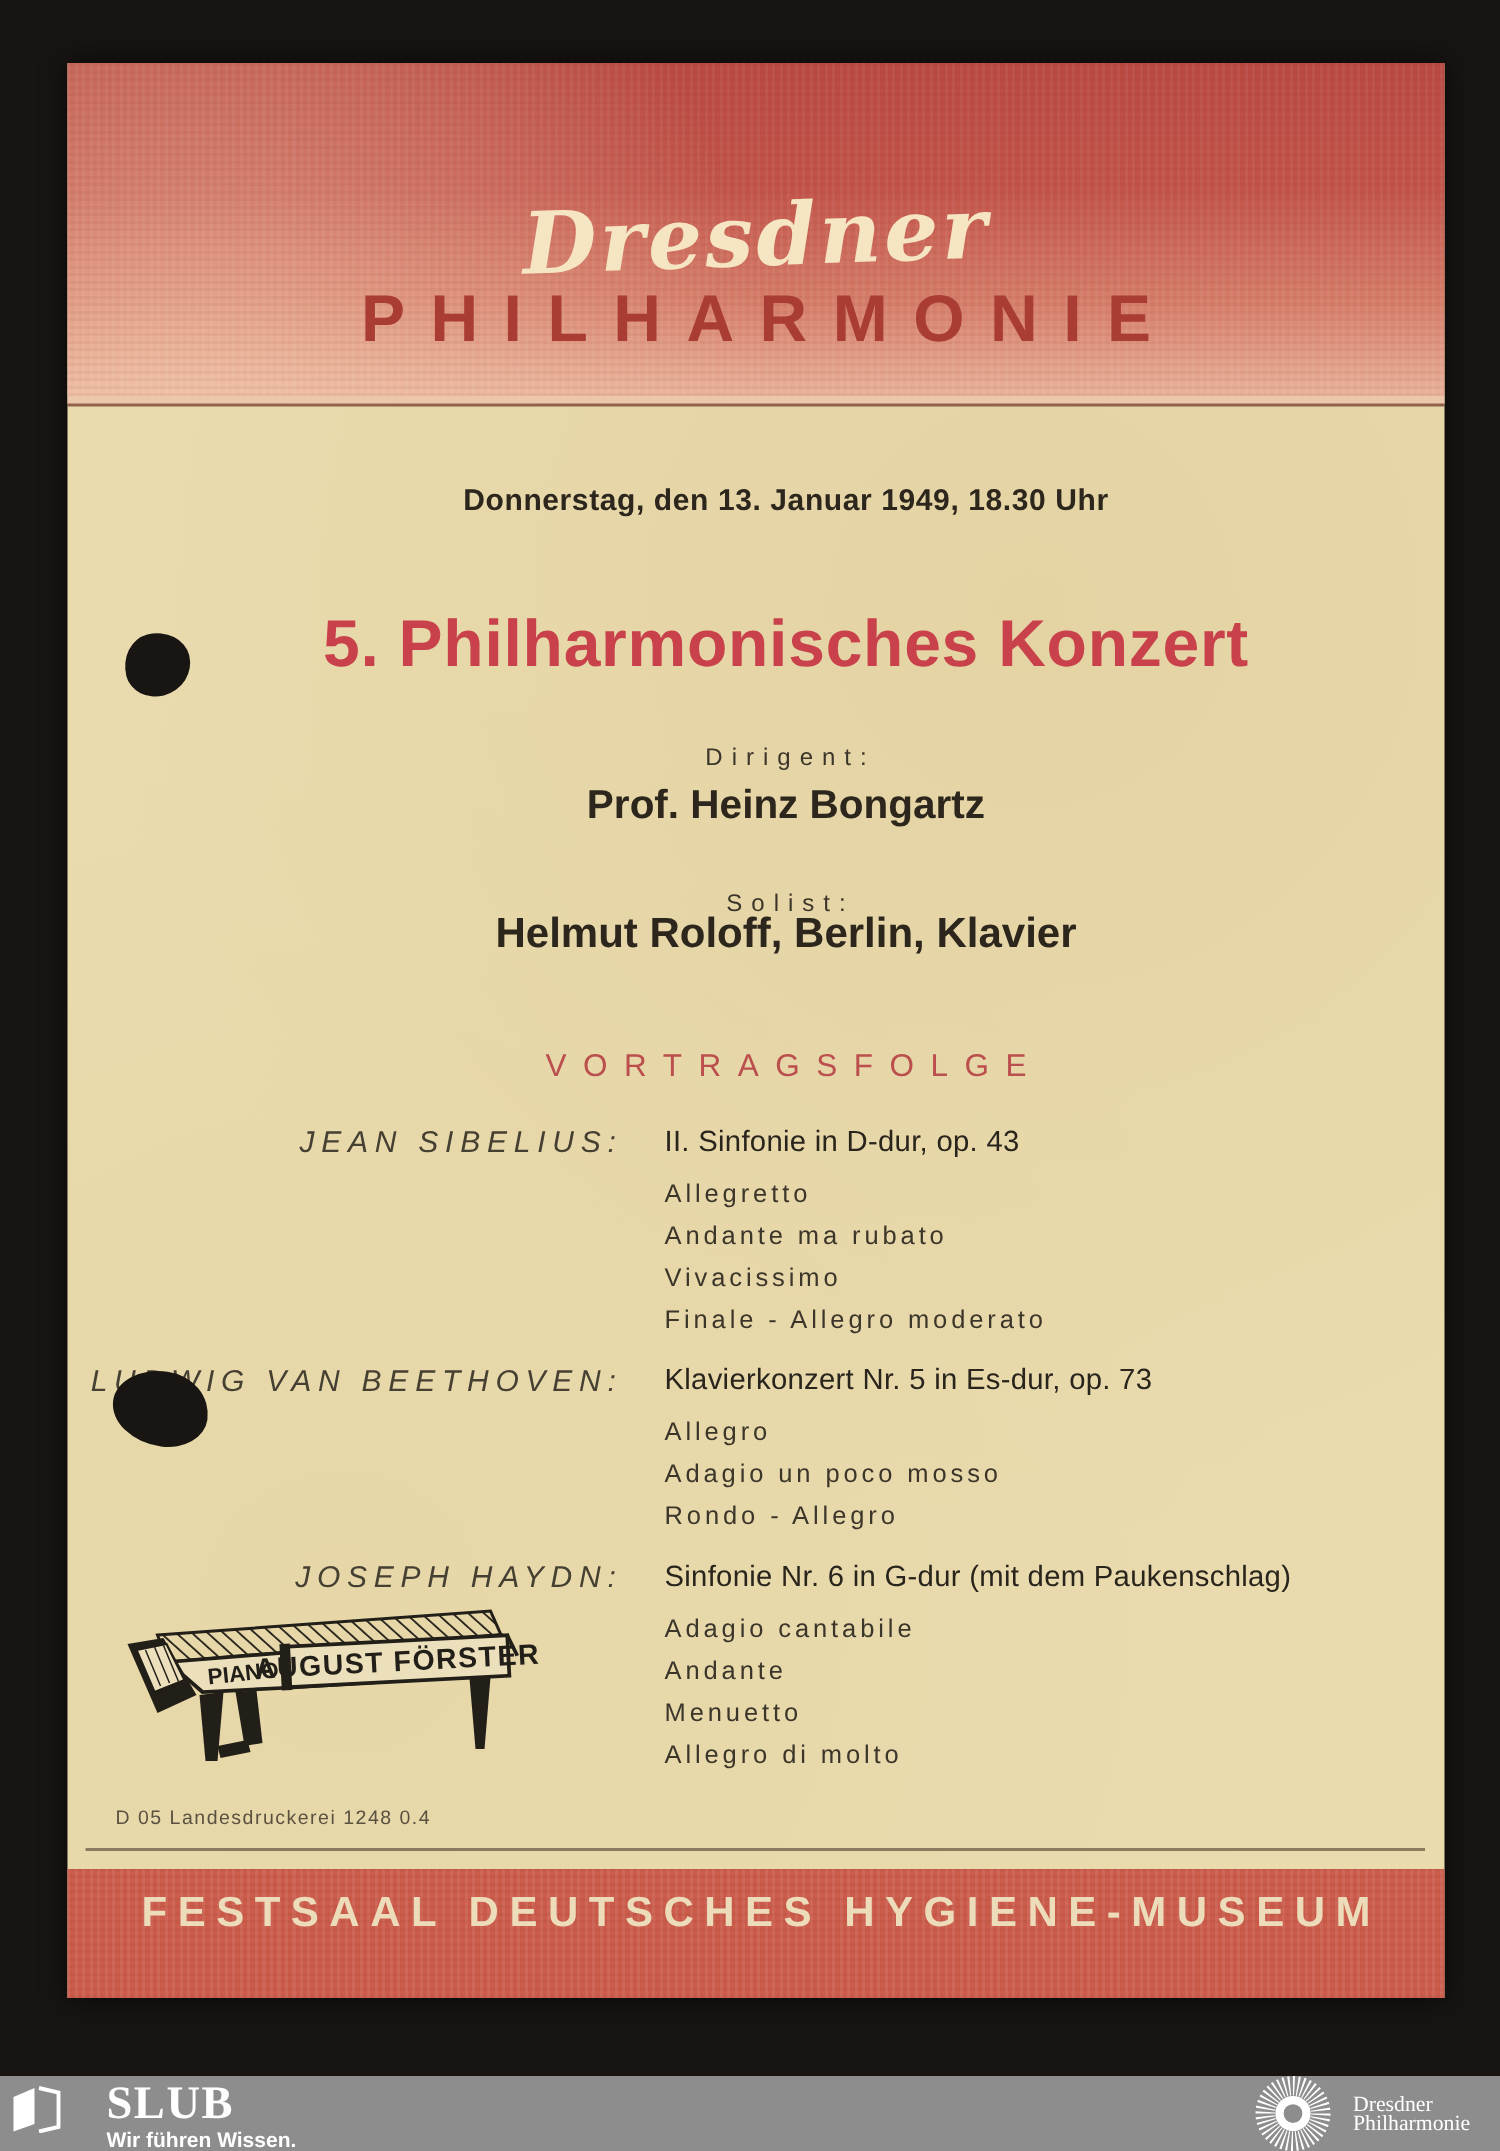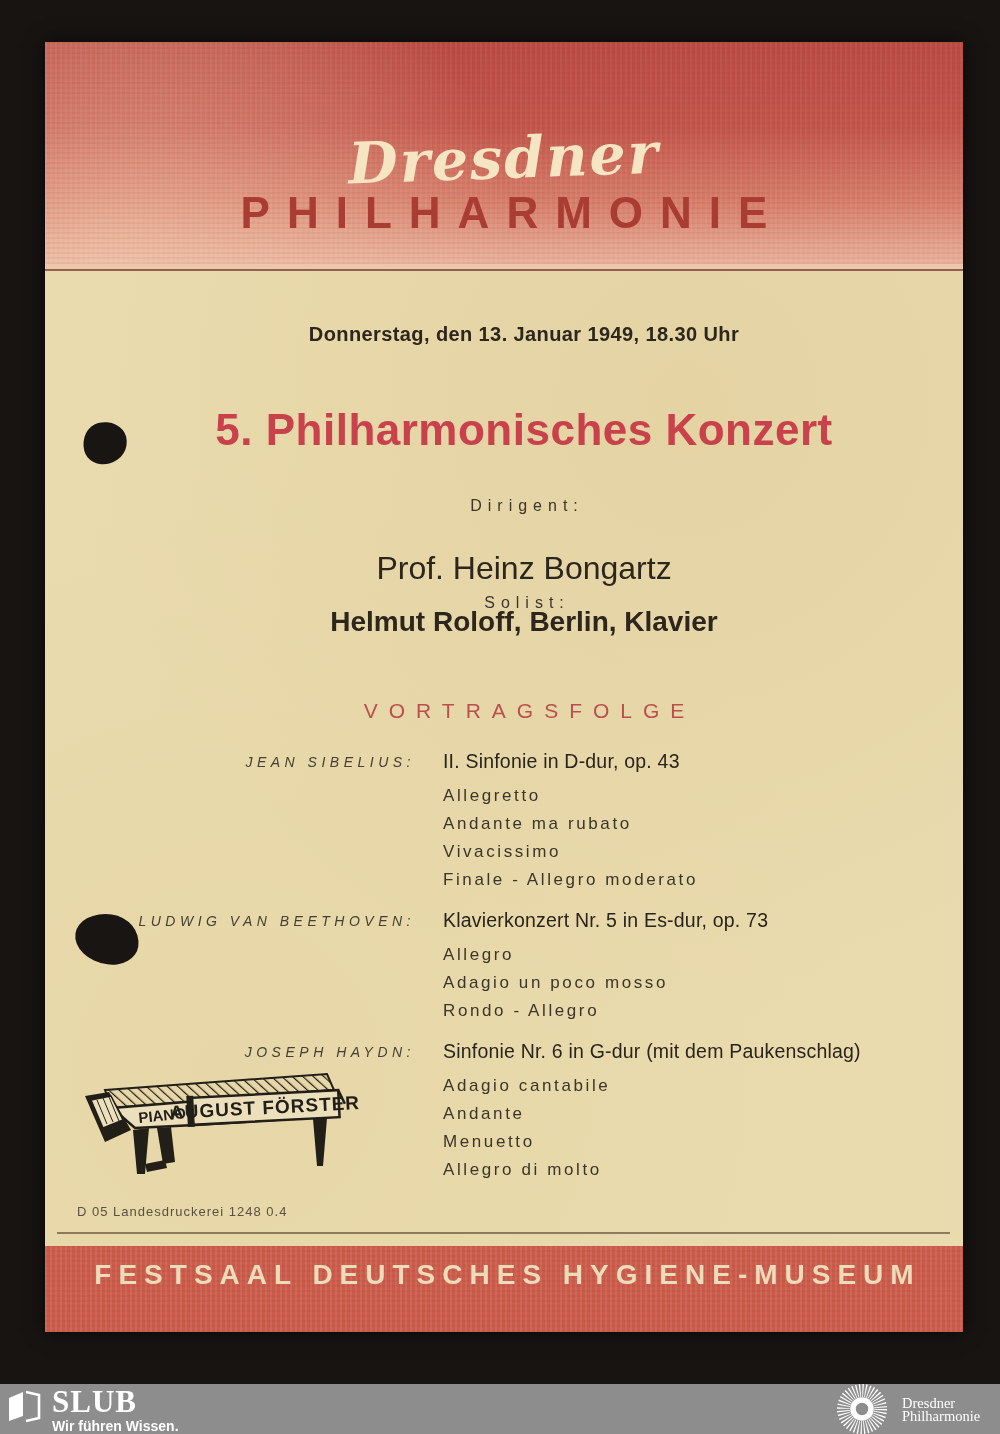--- a/index.html
+++ b/index.html
@@ -38,30 +38,30 @@
     position:absolute;left:0;top:146px;width:100%;text-align:center;
     font-size:44px;font-weight:700;color:#a93c33;
     letter-spacing:17px;text-indent:17px;
   }
   
   .c{position:absolute;left:0;width:100%;text-align:center;color:#2c261d;margin-left:20px;}
   .date-line{top:281px;font-size:20px;font-weight:700;letter-spacing:.4px;}
   .concert-title{top:363px;font-size:44px;font-weight:700;color:#c8414b;letter-spacing:.5px;}
   .role-label{font-size:16px;letter-spacing:6px;text-indent:6px;color:#3c352a;}
   .dirigent-label{top:455px;}
-  .dirigent-name{top:508px;font-size:32px;font-weight:400;}
+  .dirigent-name{top:479px;font-size:27px;font-weight:700;}
   .solist-label{top:552px;}
   .solist-name{top:564px;font-size:28px;font-weight:700;}
   .vf-heading{top:657px;font-size:21px;font-weight:500;letter-spacing:11px;text-indent:11px;color:#bb4f4e;}
   
   .program{position:absolute;left:0;top:706px;width:880px;}
   .prog-group{display:flex;align-items:flex-start;margin-bottom:13px;}
   .composer{
     width:370px;flex:0 0 370px;text-align:right;
-    font-size:14px;font-style:italic;letter-spacing:4.5px;color:#464033;
+    font-size:20px;font-style:italic;letter-spacing:4.5px;color:#464033;
     padding-top:3px;line-height:22px;
   }
   .work-col{margin-left:28px;}
   .work-title{font-size:19.5px;font-weight:400;color:#29241c;line-height:26px;letter-spacing:.2px;}
   .movements{list-style:none;margin:8px 0 0 0;padding:0;}
   .movements li{font-size:17px;color:#3b352a;letter-spacing:2.6px;line-height:28px;}
   
   .piano-ad{position:absolute;left:30px;top:1028px;width:290px;height:118px;}
   
   .print-mark{position:absolute;left:32px;top:1162px;font-size:13px;letter-spacing:1px;color:#5a5140;}
@@ -81,21 +81,21 @@
   
   .hole{position:absolute;background:#181512;}
   .hole-1{left:38px;top:380px;width:44px;height:42px;border-radius:46% 54% 52% 48% / 56% 48% 52% 44%;transform:rotate(-14deg);}
   .hole-2{left:30px;top:872px;width:64px;height:50px;border-radius:52% 48% 44% 56% / 48% 56% 44% 52%;transform:rotate(8deg);}
   
   .viewer-bar{
     position:absolute;left:0;top:1384px;width:1000px;height:50px;background:#8d8d8d;
   }
   .slub-logo{position:absolute;left:7px;top:2px;display:flex;cursor:pointer;}
   .slub-book{margin-top:4px;}
-  .slub-texts{margin-left:11px;color:#fff;}
+  .slub-texts{margin-left:30px;color:#fff;}
   .slub-name{font-family:"Liberation Serif", serif;font-weight:700;font-size:31px;line-height:32px;letter-spacing:1px;}
   .slub-tagline{font-size:14px;font-weight:700;line-height:15px;margin-top:1px;}
   .dp-logo{position:absolute;left:836px;top:0;display:flex;align-items:center;height:50px;cursor:pointer;}
   .dp-texts{margin-left:14px;color:#fff;font-family:"Liberation Serif", serif;font-size:14.5px;line-height:13px;padding-top:2px;}
   svg text{font-family:"Liberation Sans", sans-serif;}
 </style>
 </head>
 <body>
 
 <div class="paper">

